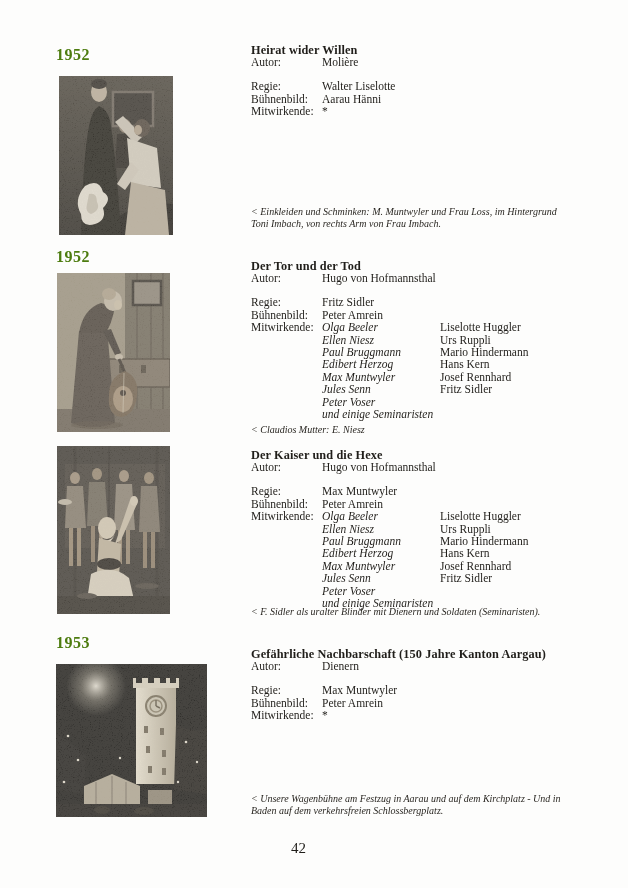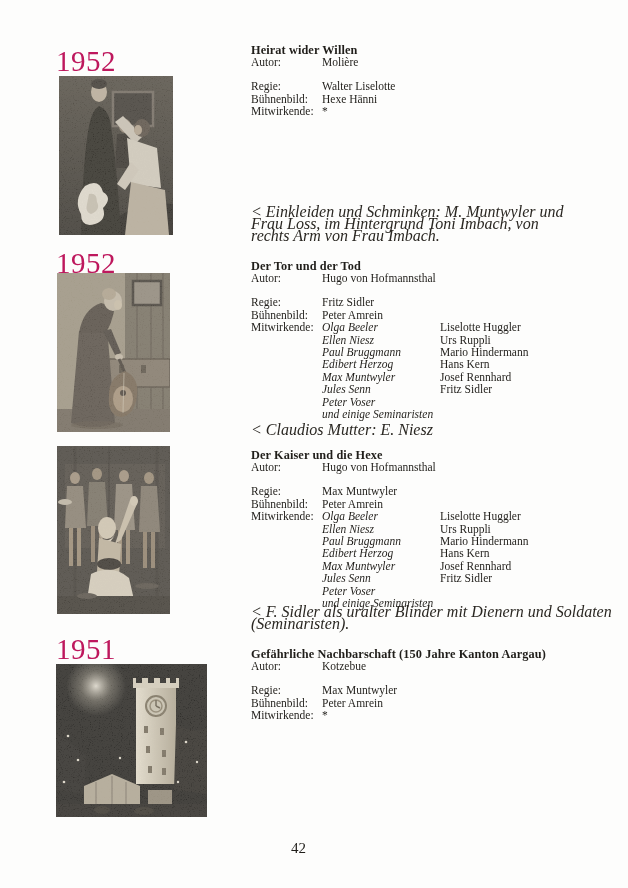--- a/index.html
+++ b/index.html
@@ -1,36 +1,36 @@
 <!DOCTYPE html>
 <html><head>
 <meta charset="utf-8">
 <style>
   html,body{margin:0;padding:0;background:#ffffff;}
   .page{
     position:relative;width:628px;height:888px;background:#fdfdfc;
     font-family:"Liberation Serif", serif;color:#201e1a;overflow:hidden;
   }
   .year{
-    position:absolute;left:56px;font-weight:normal;font-size:29px;line-height:1;
-    letter-spacing:0.5px;color:#be185d;
+    position:absolute;left:56px;font-weight:bold;font-size:16px;line-height:1;
+    letter-spacing:0.5px;color:#4d7c0f;
   }
   .photo{position:absolute;overflow:hidden;background:#555;}
   .photo svg{display:block;}
   .entry{position:absolute;left:251px;width:330px;font-size:11.5px;line-height:12.4px;}
   .entry.wide{width:372px;}
   .title{font-weight:bold;font-size:12.3px;white-space:nowrap;letter-spacing:0.1px;}
   .row{display:flex;align-items:center;}
   .lbl{flex:0 0 71px;width:71px;}
   .gap{height:11.6px;}
   .cast{display:flex;align-items:flex-start;}
   .c1{flex:0 0 118px;width:118px;font-style:italic;}
   .c2{flex:1;}
   .caption{
-    position:absolute;left:251px;font-style:italic;font-size:16px;
+    position:absolute;left:251px;font-style:italic;font-size:10px;
     line-height:12.2px;color:#2a2722;
   }
   .pageno{position:absolute;top:840px;left:291px;font-size:15px;}
   .hiddefs{position:absolute;width:0;height:0;overflow:hidden;}
 </style>
 </head>
 <body>
 
 <svg class="hiddefs">
   <defs>
@@ -79,21 +79,21 @@
       <span class="lbl">Autor:</span>
       <span>Molière</span>
     </div>
     <div class="gap"></div>
     <div class="row">
       <span class="lbl">Regie:</span>
       <span>Walter Liselotte</span>
     </div>
     <div class="row">
       <span class="lbl">Bühnenbild:</span>
-      <span>Hexe Hänni</span>
+      <span>Aarau Hänni</span>
     </div>
     <div class="row">
       <span class="lbl">Mitwirkende:</span>
       <span>*</span>
     </div>
   </div>
 
   <div class="caption" style="top:206px;width:322px;">&lt; Einkleiden und Schminken: M. Muntwyler und Frau Loss, im Hintergrund Toni Imbach, von rechts Arm von Frau Imbach.</div>
 
   <div class="year" style="top:249px;">1952</div>
@@ -249,21 +249,21 @@
         <div>Mario Hindermann</div>
         <div>Hans Kern</div>
         <div>Josef Rennhard</div>
         <div>Fritz Sidler</div>
       </div>
     </div>
   </div>
 
   <div class="caption" style="top:606px;width:380px;">&lt; F. Sidler als uralter Blinder mit Dienern und Soldaten (Seminaristen).</div>
 
-  <div class="year" style="top:635px;">1951</div>
+  <div class="year" style="top:635px;">1953</div>
 
   <div class="photo" style="left:56px;top:664px;width:151px;height:153px;">
     <svg width="151" height="153" viewBox="0 0 151 153">
       <defs>
         <radialGradient id="p4glow" cx="0.5" cy="0.5" r="0.5">
           <stop offset="0" stop-color="#f4efe2" stop-opacity="0.95"></stop>
           <stop offset="0.5" stop-color="#b9b2a0" stop-opacity="0.4"></stop>
           <stop offset="1" stop-color="#b9b2a0" stop-opacity="0"></stop>
         </radialGradient>
         <linearGradient id="p4tw" x1="0" y1="0" x2="1" y2="0">
@@ -307,33 +307,34 @@
       <ellipse cx="46" cy="146" rx="8" ry="4" fill="#242019"></ellipse>
       <ellipse cx="88" cy="147" rx="10" ry="4" fill="#242019"></ellipse>
       <rect width="151" height="153" filter="url(#grainf)" opacity="0.3"></rect>
     </svg>
   </div>
 
   <div class="entry wide" style="top:648px;">
     <div class="title">Gefährliche Nachbarschaft (150 Jahre Kanton Aargau)</div>
     <div class="row">
       <span class="lbl">Autor:</span>
-      <span>Kotzebue</span>
+      <span>Dienern</span>
     </div>
     <div class="gap"></div>
     <div class="row">
       <span class="lbl">Regie:</span>
       <span>Max Muntwyler</span>
     </div>
     <div class="row">
       <span class="lbl">Bühnenbild:</span>
       <span>Peter Amrein</span>
     </div>
     <div class="row">
       <span class="lbl">Mitwirkende:</span>
       <span>*</span>
     </div>
   </div>
 
+  <div class="caption" style="top:793px;width:326px;">&lt; Unsere Wagenbühne am Festzug in Aarau und auf dem Kirchplatz  - Und in Baden auf dem verkehrsfreien Schlossbergplatz.</div>
 
   <div class="pageno">42</div>
 
 </div>
 
 </body></html>

